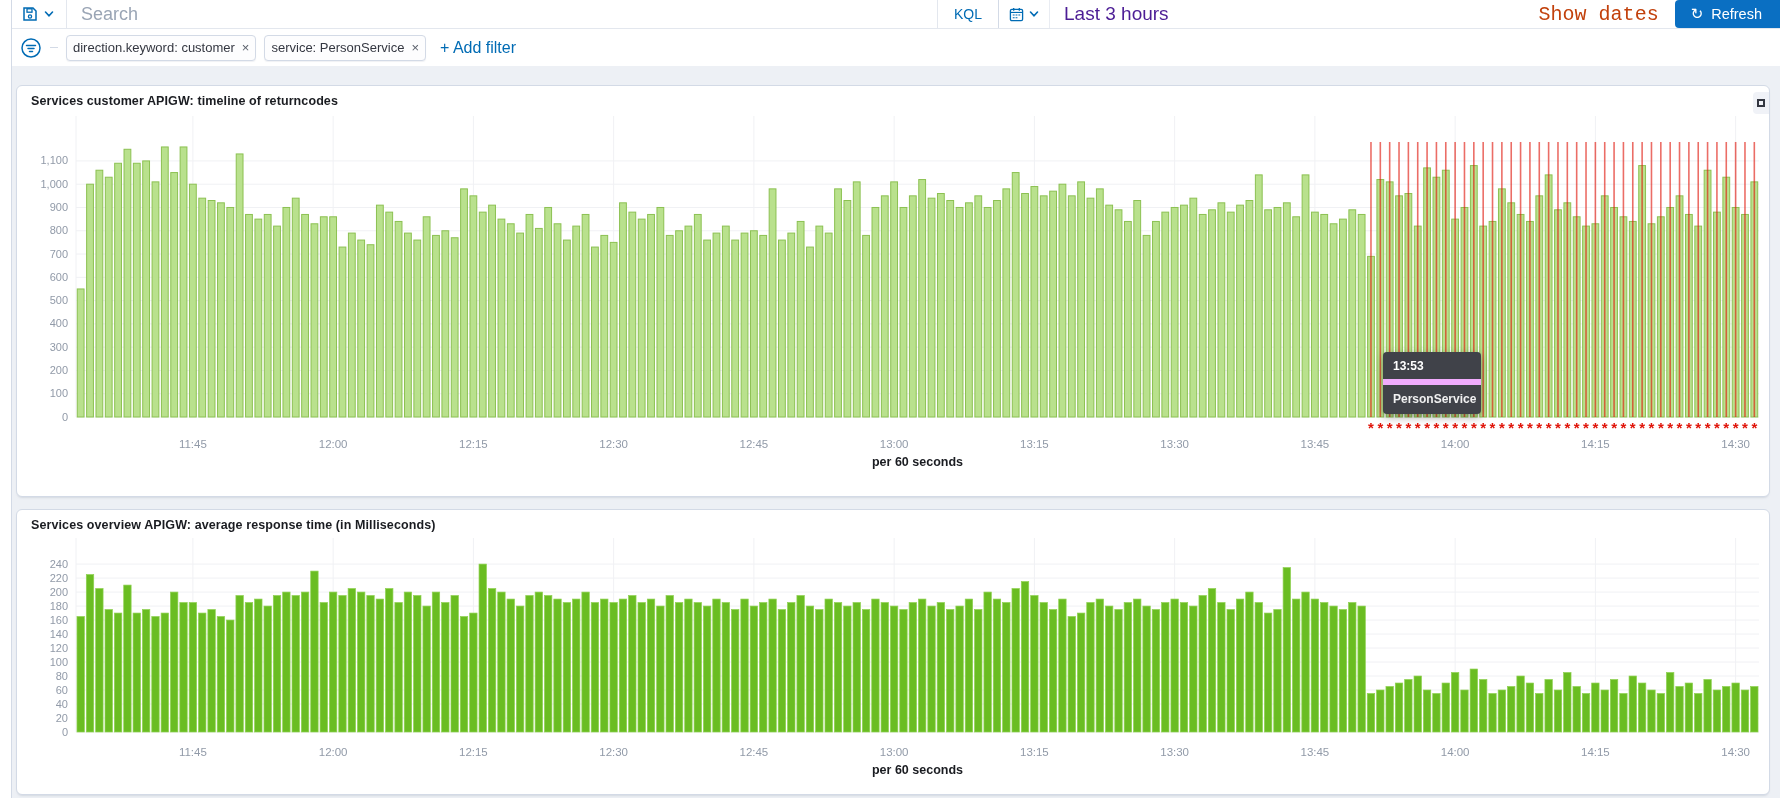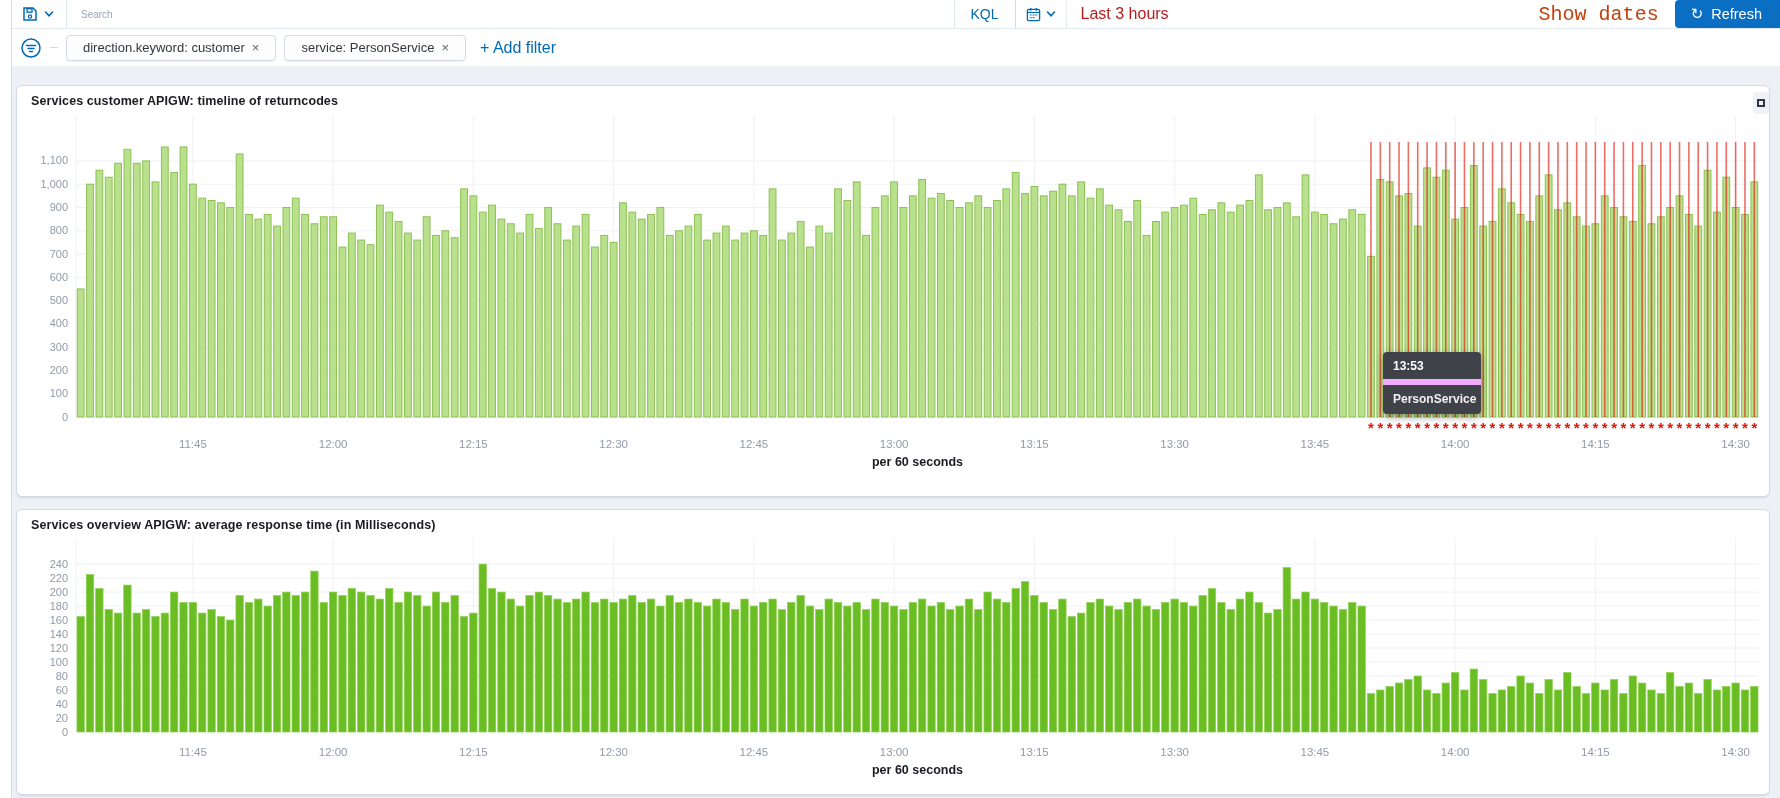--- a/index.html
+++ b/index.html
@@ -9,42 +9,42 @@
     border-right:1px solid #d3dae6; z-index:5; }
   .content { position:absolute; left:12px; top:0; right:0; bottom:0; }
 
   
   .topbar { position:relative; height:29px; background:#fff; border-bottom:1px solid #e3e7ee;
     display:flex; align-items:stretch; }
   .save-group { display:flex; align-items:center; gap:6px; padding:0 12px 0 10px;
     border-right:1px solid #e3e7ee; cursor:pointer; }
   .save-group svg { display:block; }
   .chev { width:10px; height:10px; display:inline-block; }
-  .search-input { flex:1; border:none; outline:none; font-size:10px; padding:0 14px;
+  .search-input { flex:1; border:none; outline:none; font-size:18px; padding:0 14px;
     color:#343741; font-family:"Liberation Sans", sans-serif; }
   .search-input::placeholder { color:#9aa5b5; }
   .kql-btn { border:none; background:none; color:#006BB4; font-size:14px; padding:0 16px;
     border-left:1px solid #e3e7ee; cursor:pointer; font-family:"Liberation Sans", sans-serif; }
   .date-group { display:flex; align-items:center; border-left:1px solid #d3dae6; }
   .cal-btn { display:flex; align-items:center; gap:5px; padding:0 10px; cursor:pointer;
     border-right:1px solid #e9ecf2; height:100%; }
-  .date-text { font-size:16px; color:#b91c1c; padding:0 14px; white-space:nowrap; }
+  .date-text { font-size:19px; color:#4c1d95; padding:0 14px; white-space:nowrap; }
   .show-dates { color:#c2410c; font-size:20px; text-decoration:none; padding:0 16px;
     white-space:nowrap; align-self:center; cursor:pointer;font-family:Liberation Mono, monospace; }
   .refresh-btn { display:flex; align-items:center; gap:8px; background:#0a6fc2; color:#fff;
     border:none; font-size:14.5px; padding:0 18px 0 16px; cursor:pointer; border-radius:4px 0 0 4px;
     font-family:"Liberation Sans", sans-serif; min-width:104px; }
   .refresh-icon { font-size:15px; line-height:1; transform:translateY(-1px); }
 
   
   .filterbar { height:37px; background:#fff; display:flex; align-items:center; padding:0 8px; gap:8px; }
   .filter-app-icon { flex:0 0 auto; display:flex; align-items:center; }
   .filter-dash { width:8px; height:1px; background:#d3dae6; }
   .pill { display:flex; align-items:center; gap:7px; background:#fdfdfe; border:1px solid #d3dae6;
-    border-radius:4px; height:26px; padding:0 16px; font-size:13px; color:#343741; cursor:pointer;
+    border-radius:4px; height:26px; padding:0 6px; font-size:13px; color:#343741; cursor:pointer;
     box-shadow:0 1px 1px rgba(152,162,179,.15); }
   .pill .x { color:#5a606b; font-size:13px; line-height:1; cursor:pointer; }
   .add-filter { color:#006BB4; font-size:16px; margin-left:6px; text-decoration:none; cursor:pointer; }
 
   
   .panel { position:absolute; left:4px; right:10px; background:#fff; border:1px solid #d3dae6;
     border-radius:6px; box-shadow:0 2px 2px -1px rgba(152,162,179,.3); }
   #panel1 { top:19px; height:412px; }
   #panel2 { top:443px; height:286px; }
   .panel-title { position:absolute; left:14px; top:8px; font-size:12.5px; font-weight:bold;

